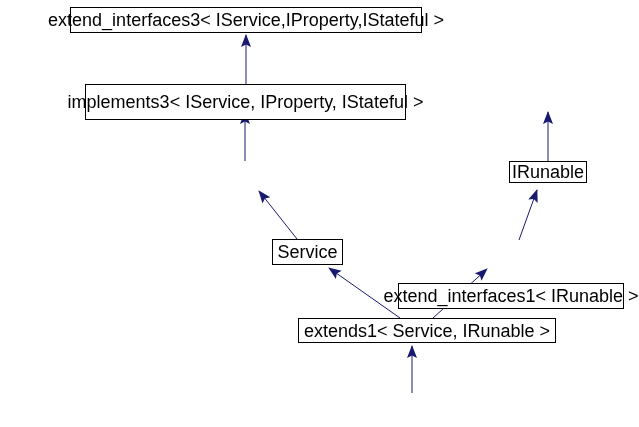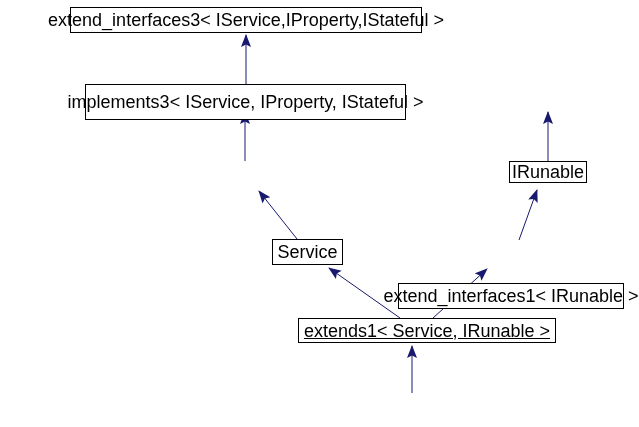--- a/index.html
+++ b/index.html
@@ -42,21 +42,21 @@
     background: #c0c0c0;
     cursor: default;
   }
   .n-ei3  { left: 70px;  top: 7px;   width: 352px; height: 26px; }
   .n-imp3 { left: 85px;  top: 84px;  width: 321px; height: 36px; }
   .n-iint { left: 507px; top: 84px;  width: 83px;  height: 26px; }
   .n-cm   { left: 4px;   top: 161px; width: 481px; height: 27px; }
   .n-irun { left: 509px; top: 161px; width: 78px;  height: 22px; }
   .n-svc  { left: 272px; top: 239px; width: 71px;  height: 26px; }
   .n-ei1  { left: 398px; top: 240px; width: 226px; height: 26px; margin-top: 43px; }
-  .n-ext1 { left: 298px; top: 318px; width: 258px; height: 25px; text-decoration: underline; }
+  .n-ext1 { left: 298px; top: 318px; width: 258px; height: 25px; }
   .n-amr  { left: 349px; top: 393px; width: 127px; height: 27px; }
 </style>
 </head>
 <body>
 
 <div class="canvas">
 
   <svg class="edges" width="639" height="427" viewBox="0 0 639 427" xmlns="http://www.w3.org/2000/svg">
     <defs>
       <marker id="arrow" markerUnits="userSpaceOnUse" markerWidth="14" markerHeight="12" refX="12" refY="5" orient="auto">

